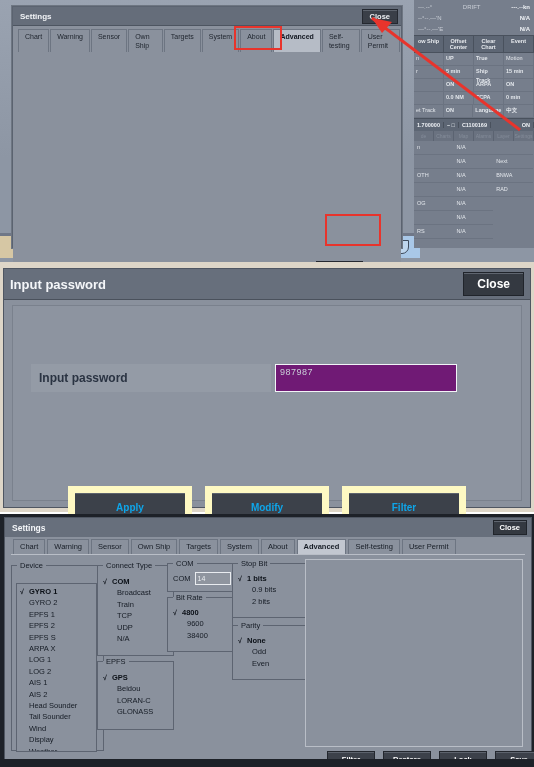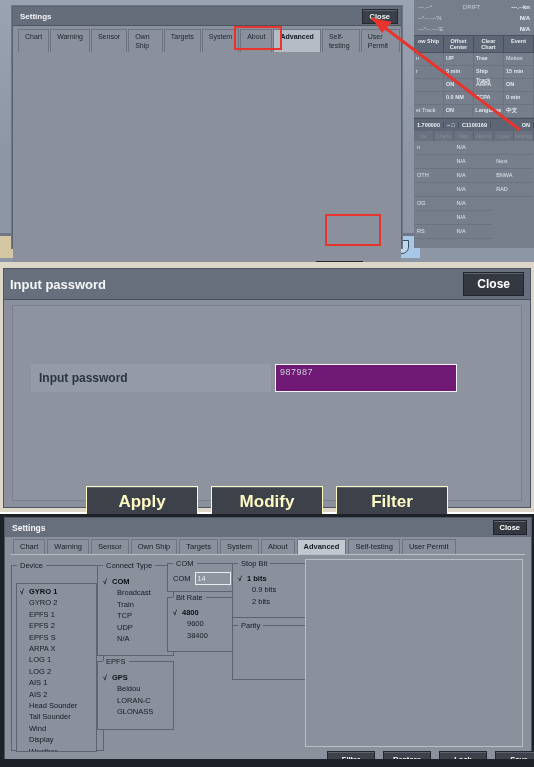--- a/index.html
+++ b/index.html
@@ -63,21 +63,21 @@
            padding:0 6px;border-bottom:1px solid #4a515c;}
   .pwtitle .t{font-size:13px;font-weight:bold;color:#f4f6f9;}
   .pwclose{background:#343941;color:#fff;border:1px solid #20242b;font-size:12px;font-weight:bold;
            padding:4px 13px;box-shadow:inset 0 1px 0 #5f656f;}
   .pwinner{position:absolute;left:8px;top:36px;right:8px;bottom:6px;background:#8d94a0;border:1px solid #7a818d;}
   .pwlabelbox{position:absolute;left:18px;top:58px;width:240px;height:28px;background:#949ba6;}
   .pwlabel{font-size:12px;font-weight:bold;color:#2a3342;line-height:28px;padding-left:8px;}
   .pwfield{position:absolute;left:262px;top:58px;width:180px;height:26px;background:#701a75;border:1px solid #f2f4f7;}
   .pwfield span{font-size:9px;color:#c9ced7;padding:2px 0 0 4px;display:block;letter-spacing:.5px;}
   .pwbtns{position:absolute;left:0;right:0;top:180px;display:flex;justify-content:center;gap:13px;}
-  .pwbtn{background:#3c414a;color:#fef9c3;border:1px solid #fef9c3;font-size:17px;font-weight:bold;
+  .pwbtn{background:#3c414a;color:#0ea5e9;border:7px solid #fef9c3;font-size:10px;font-weight:bold;
          width:110px;height:30px;line-height:30px;text-align:center;box-shadow:inset 0 1px 0 #5d636d;}
 
   
   .panel3{position:absolute;left:0;top:514px;width:534px;height:253px;background:#1d2128;}
   .swin{position:absolute;left:4px;top:3px;width:526px;height:247px;background:#8a919d;border:1px solid #4f5662;}
   .stitle{height:19px;background:#676f7c;display:flex;align-items:center;justify-content:space-between;
           padding:0 4px;}
   .stitle .t{font-size:8.5px;font-weight:bold;color:#f4f6f9;padding-left:3px;}
   .sclose{background:#343941;color:#fff;border:1px solid #20242b;font-size:7.5px;font-weight:bold;padding:2px 6px;
           box-shadow:inset 0 1px 0 #5f656f;}
@@ -407,20 +407,25 @@
           <legend>Stop Bit</legend>
           <div style="padding-top:3px">
             <div class="opt sel"><span class="ck">√</span><span>1 bits</span></div>
             <div class="opt" style="padding-left:14px"><span>0.9 bits</span></div>
             <div class="opt" style="padding-left:14px"><span>2 bits</span></div>
           </div>
         </fieldset>
 
         <fieldset class="grp" style="left:227px;top:66px;width:64px;height:52px;">
           <legend>Parity</legend>
+          <div style="padding-top:3px">
+            <div class="opt sel"><span class="ck">√</span><span>None</span></div>
+            <div class="opt" style="padding-left:14px"><span>Odd</span></div>
+            <div class="opt" style="padding-left:14px"><span>Even</span></div>
+          </div>
         </fieldset>
 
         <div class="bigpanel" style="left:300px;top:4px;width:216px;height:186px;"></div>
 
         <div class="sbtns" style="left:322px;top:196px;">
           <span class="sbtn">Filter</span>
           <span class="sbtn">Restore</span>
           <span class="sbtn">Lock</span>
           <span class="sbtn">Save</span>
         </div>

